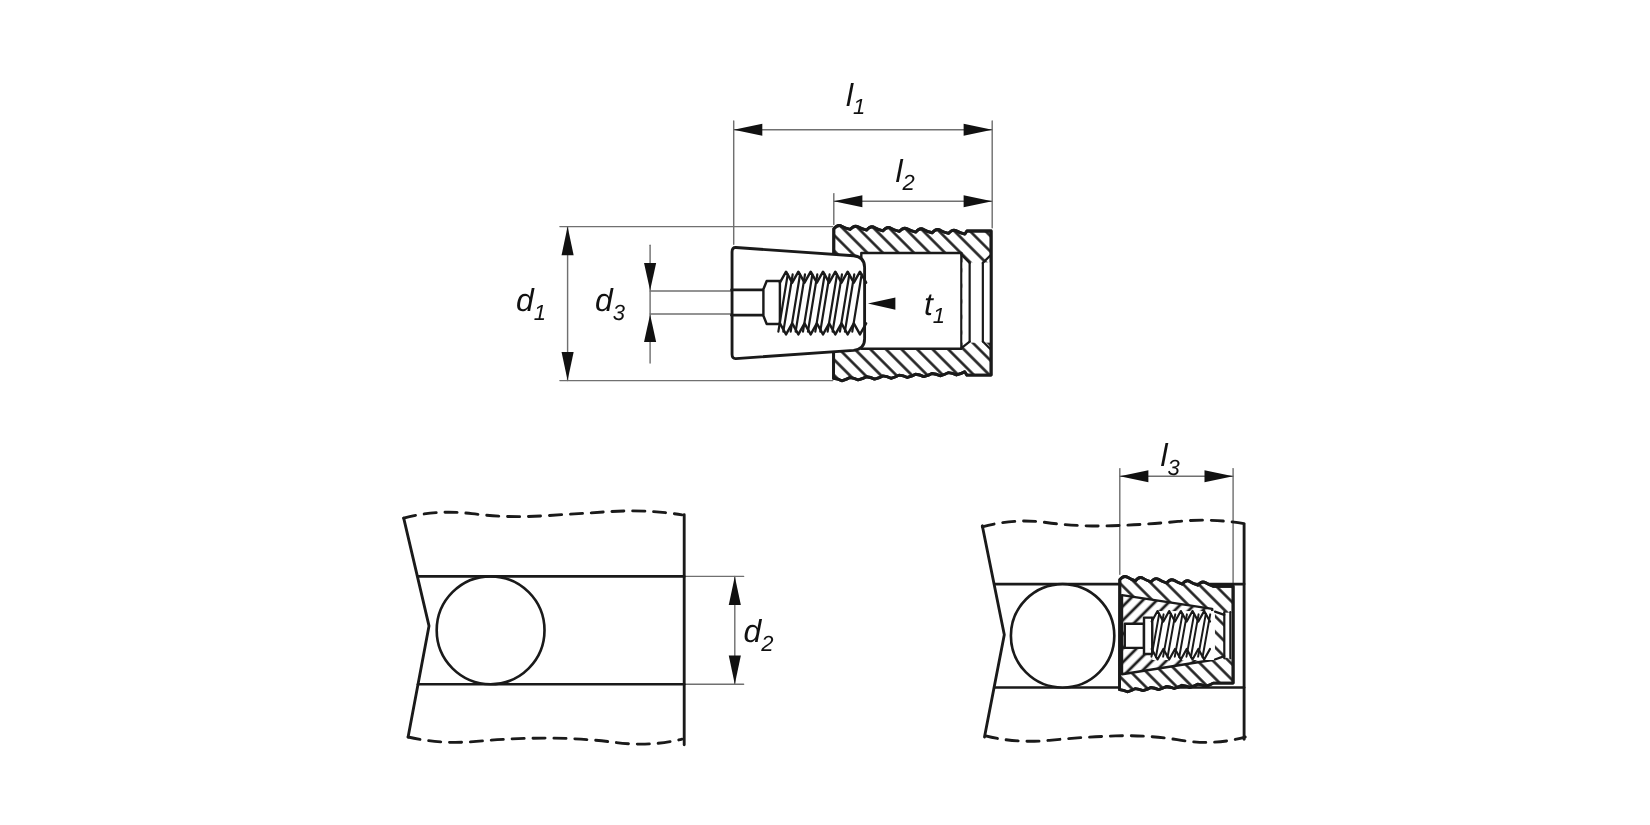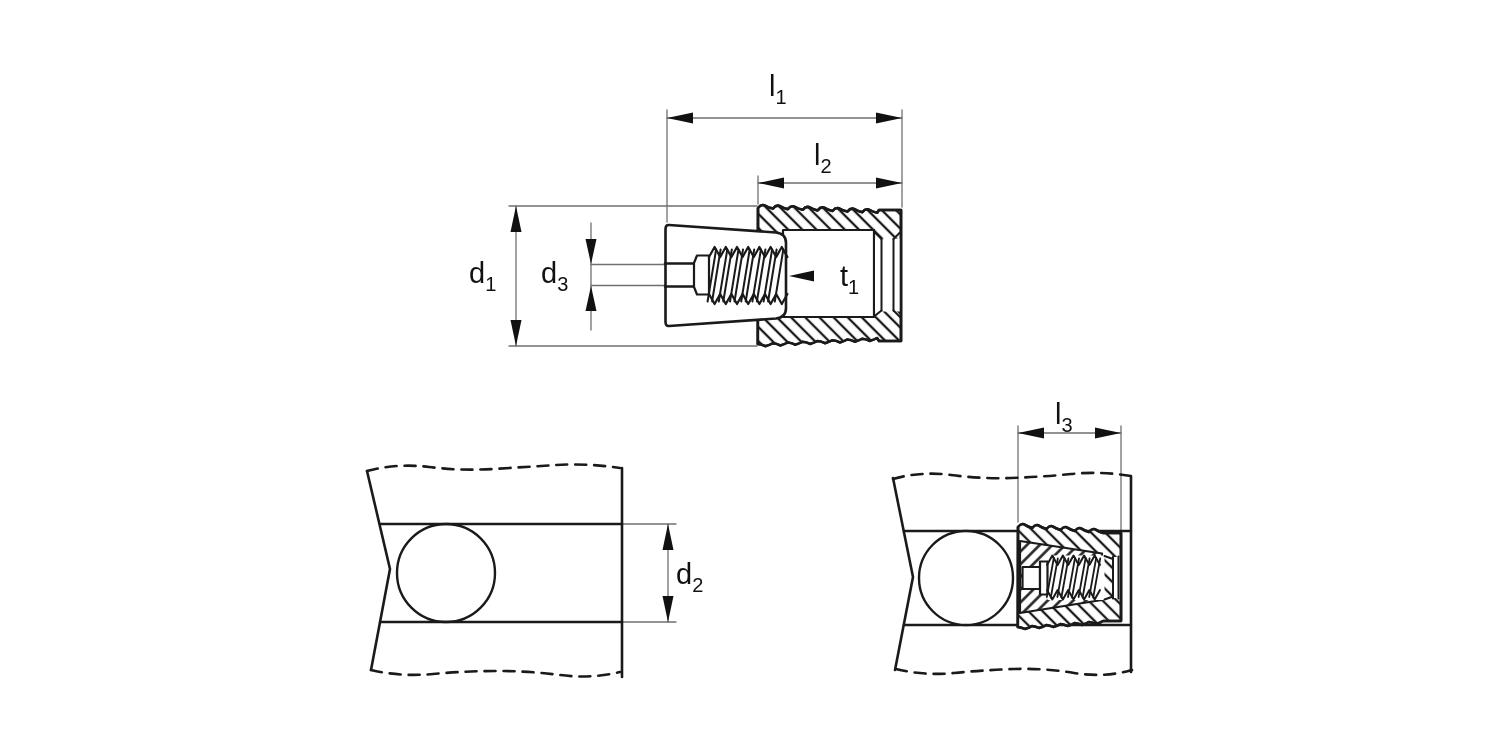--- a/index.html
+++ b/index.html
@@ -1,17 +1,17 @@
 <!DOCTYPE html>
 <html><head>
 <meta charset="utf-8">
 <style>
   html,body{margin:0;padding:0;background:#fff;}
   .stage{position:relative;width:1500px;height:750px;background:#fff;overflow:hidden;
-         font-family:"Liberation Sans",sans-serif;}
+         font-family:"Liberation Sans",sans-serif;font-style:italic;}
   svg{display:block;}
   text{fill:#111;}
   .dimtxt{font-size:29px;}
   .dimsub{font-size:20px;}
 </style>
 </head>
 <body>
 
 <div class="stage">
 <svg width="1500" height="750" viewBox="0 0 1500 750">

